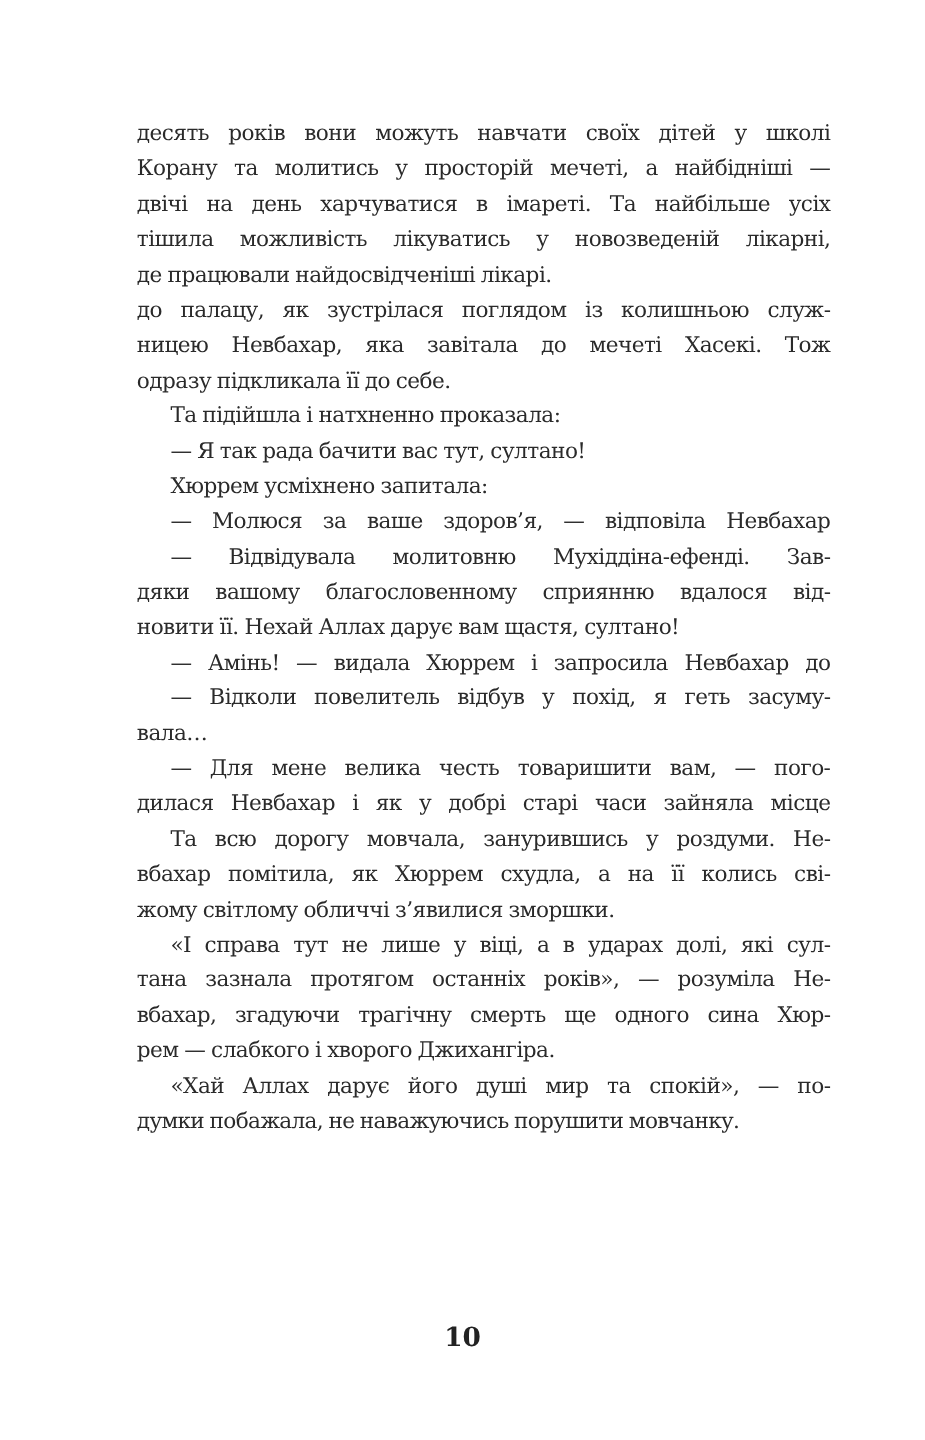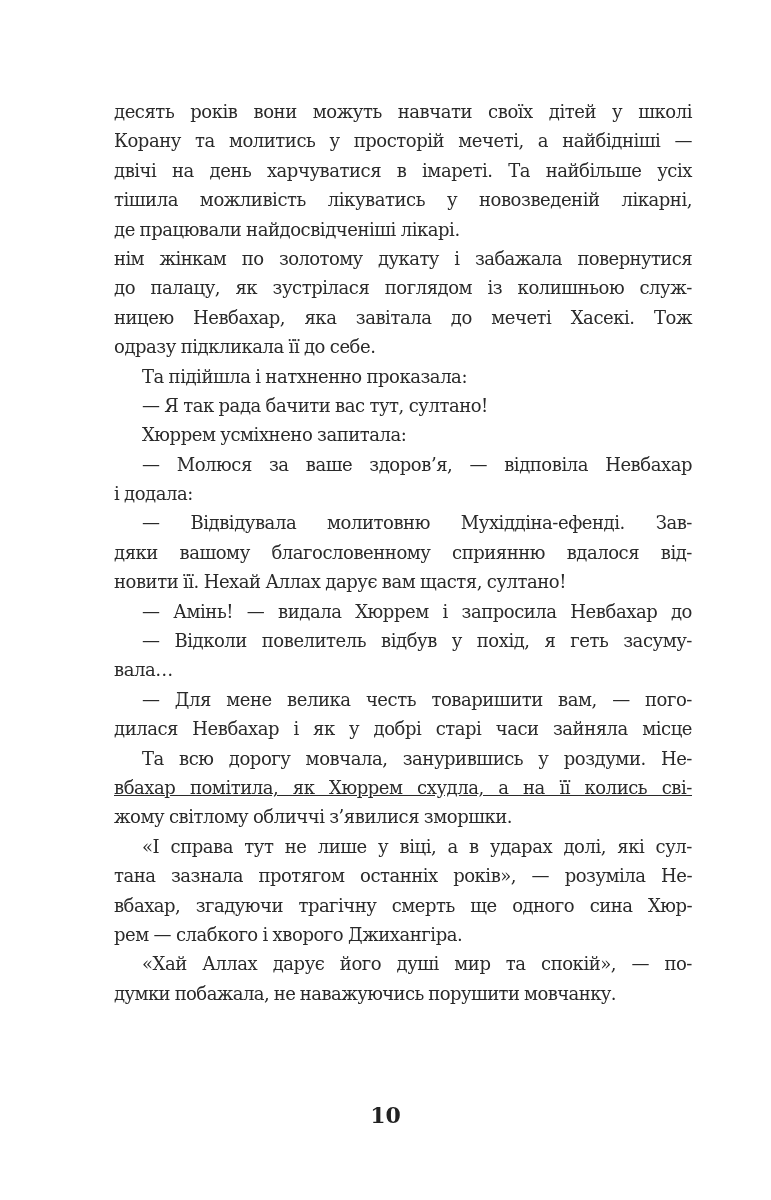--- a/index.html
+++ b/index.html
@@ -28,39 +28,37 @@
 </style>
 </head>
 <body>
 
 <div class="page" id="page-body">
     <div class="line" style="white-space: nowrap;">десять років вони можуть навчати своїх дітей у школі</div>
     <div class="line" style="white-space: nowrap;">Корану та молитись у просторій мечеті, а найбідніші —</div>
     <div class="line" style="white-space: nowrap;">двічі на день харчуватися в імареті. Та найбільше усіх</div>
     <div class="line" style="white-space: nowrap;">тішила можливість лікуватись у новозведеній лікарні,</div>
     <div class="line last" style="white-space: nowrap;">де працювали найдосвідченіші лікарі.</div>
-    <div class="line" style="white-space: nowrap; letter-spacing: -0.593029px;">нім жінкам по золотому дукату і забажала повернутися</div>
     <div class="line" style="white-space: nowrap;">до палацу, як зустрілася поглядом із колишньою служ-</div>
     <div class="line" style="white-space: nowrap;">ницею Невбахар, яка завітала до мечеті Хасекі. Тож</div>
     <div class="line last" style="white-space: nowrap;">одразу підкликала її до себе.</div>
     <div class="line indent last" style="white-space: nowrap;">Та підійшла і натхненно проказала:</div>
     <div class="line indent last" style="white-space: nowrap;">— Я так рада бачити вас тут, султано!</div>
     <div class="line indent last" style="white-space: nowrap;">Хюррем усміхнено запитала:</div>
     <div class="line indent" style="white-space: nowrap;">— Молюся за ваше здоров’я, — відповіла Невбахар</div>
-    <div class="line last" style="white-space: nowrap;">і додала:</div>
     <div class="line indent" style="white-space: nowrap;">— Відвідувала молитовню Мухіддіна-ефенді. Зав-</div>
     <div class="line" style="white-space: nowrap;">дяки вашому благословенному сприянню вдалося від-</div>
     <div class="line last" style="white-space: nowrap;">новити її. Нехай Аллах дарує вам щастя, султано!</div>
     <div class="line indent" style="white-space: nowrap;">— Амінь! — видала Хюррем і запросила Невбахар до</div>
     <div class="line indent" style="white-space: nowrap;">— Відколи повелитель відбув у похід, я геть засуму-</div>
     <div class="line last" style="white-space: nowrap;">вала…</div>
     <div class="line indent" style="white-space: nowrap;">— Для мене велика честь товаришити вам, — пого-</div>
     <div class="line" style="white-space: nowrap;">дилася Невбахар і як у добрі старі часи зайняла місце</div>
     <div class="line indent" style="white-space: nowrap;">Та всю дорогу мовчала, занурившись у роздуми. Не-</div>
-    <div class="line" style="white-space: nowrap; text-decoration: underline;">вбахар помітила, як Хюррем схудла, а на її колись сві-</div>
+    <div class="line" style="white-space: nowrap;">вбахар помітила, як Хюррем схудла, а на її колись сві-</div>
     <div class="line last" style="white-space: nowrap;">жому світлому обличчі з’явилися зморшки.</div>
     <div class="line indent" style="white-space: nowrap;">«І справа тут не лише у віці, а в ударах долі, які сул-</div>
     <div class="line" style="white-space: nowrap; letter-spacing: -0.488031px;">тана зазнала протягом останніх років», — розуміла Не-</div>
     <div class="line" style="white-space: nowrap; letter-spacing: -0.514303px;">вбахар, згадуючи трагічну смерть ще одного сина Хюр-</div>
     <div class="line last" style="white-space: nowrap;">рем — слабкого і хворого Джихангіра.</div>
     <div class="line indent" style="white-space: nowrap;">«Хай Аллах дарує його душі мир та спокій», — по-</div>
     <div class="line last" style="white-space: nowrap; letter-spacing: -0.576594px;">думки побажала, не наважуючись порушити мовчанку.</div>
   </div>
 
 <div class="page-number">10</div>

